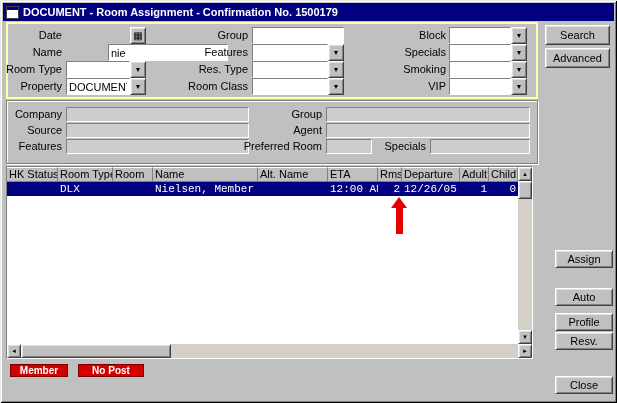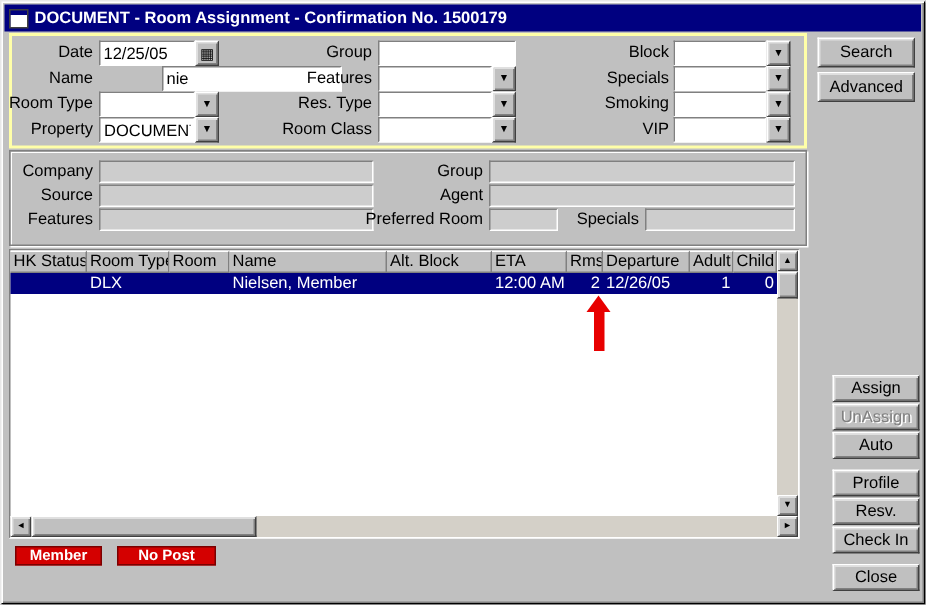--- a/index.html
+++ b/index.html
@@ -32,21 +32,21 @@
   .ypanel{position:absolute;left:6px;top:22px;width:532px;height:77px;box-sizing:border-box;
        border:2px solid #ffffa8;}
   .epanel{position:absolute;left:6px;top:100px;width:532px;height:64px;box-sizing:border-box;
        border:1px solid #808080;box-shadow:inset 1px 1px 0 #ffffff,1px 1px 0 #ffffff;}
   .grid{position:absolute;left:6px;top:166px;width:527px;height:193px;box-sizing:border-box;
        background:#fff;border:1px solid;border-color:#808080 #ffffff #ffffff #808080;}
   .ghead{position:absolute;left:0;top:0;height:15px;display:flex;align-items:center;}
   .hcell{box-sizing:border-box;background:#c0c0c0;border-right:1px solid #808080;
        border-top:1px solid #ffffff;border-bottom:1px solid #808080;padding-left:2px;
        line-height:13px;font-size:11px;overflow:hidden;white-space:nowrap;}
-  .grow{position:absolute;left:0;top:15px;height:14px;display:flex;background:#000080;color:#fff;}
+  .grow{position:absolute;left:0;top:15px;height:14px;display:flex;background:#000080;color:#fff;font-family:Liberation Mono, monospace;}
   .rcell{box-sizing:border-box;line-height:14px;padding:0 2px;overflow:hidden;white-space:nowrap;}
   .num{text-align:right;}
   .sb{position:absolute;background:#d4d0c8;}
   .sbtn{position:absolute;box-sizing:border-box;width:14px;height:14px;background:#c0c0c0;
        border:1px solid;border-color:#ffffff #404040 #404040 #ffffff;
        box-shadow:inset 1px 1px 0 #dfdfdf, inset -1px -1px 0 #808080;
        display:flex;align-items:center;justify-content:center;font-size:6px;cursor:pointer;}
   .sthumb{position:absolute;box-sizing:border-box;background:#c0c0c0;
        border:1px solid;border-color:#ffffff #404040 #404040 #ffffff;
        box-shadow:inset 1px 1px 0 #dfdfdf, inset -1px -1px 0 #808080;cursor:pointer;}
@@ -63,21 +63,20 @@
 <div class="window">
 
   <div class="titlebar">
     <span class="titleicon"></span>
     <span>DOCUMENT - Room Assignment - Confirmation No. 1500179</span>
   </div>
 
   <div class="ypanel"></div>
 
   <div class="lbl" style="left:8px;top:27px;width:54px">Date</div>
-  <input class="field" style="left: 66px; top: 27px; width: 64px;" value="12/25/05">
   <div class="btn calbtn" style="left:130px;top:27px">
       <span>▦</span>
     </div>
   <div class="lbl" style="left:190px;top:27px;width:58px">Group</div>
   <input class="field" style="left: 252px; top: 27px; width: 92px;" value="">
   <div class="lbl" style="left:386px;top:27px;width:60px">Block</div>
   <input class="field" style="left: 449px; top: 27px; width: 62px;" value="">
   <div class="btn lov" style="left:511px;top:27px">
       <span>▼</span>
     </div>
@@ -145,21 +144,21 @@
   <div class="fieldg" style="left:326px;top:139px;width:46px"></div>
   <div class="lbl lbl15" style="left:376px;top:139px;width:50px">Specials</div>
   <div class="fieldg" style="left:430px;top:139px;width:100px"></div>
 
   <div class="grid">
     <div class="ghead">
       <div class="hcell" style="width:51px">HK Status</div>
       <div class="hcell" style="width:55px">Room Type</div>
       <div class="hcell" style="width:40px">Room</div>
       <div class="hcell" style="width:105px">Name</div>
-      <div class="hcell" style="width:70px">Alt. Block</div>
+      <div class="hcell" style="width:70px">Alt. Name</div>
       <div class="hcell" style="width:50px">ETA</div>
       <div class="hcell" style="width:24px">Rms</div>
       <div class="hcell" style="width:58px">Departure</div>
       <div class="hcell" style="width:29px">Adult</div>
       <div class="hcell" style="width:29px">Child</div>
     </div>
 
     <div class="grow">
       <div class="rcell" style="width:51px"></div>
       <div class="rcell" style="width:55px">DLX</div>
@@ -192,20 +191,18 @@
       </div>
   </div>
 
   <div class="ahead" style="left:391px;top:197px"></div>
   <div class="ashaft" style="left:396px;top:207px;width:7px;height:27px"></div>
 
   <div class="lamp" style="left:10px;top:364px;width:58px;height:13px">Member</div>
   <div class="lamp" style="left:78px;top:364px;width:66px;height:13px">No Post</div>
 
   <div class="btn" style="left:555px;top:250px;width:58px;height:18px">Assign</div>
-  <div class="btn disabled" style="left:555px;top:269px;width:58px;height:18px">UnAssign</div>
   <div class="btn" style="left:555px;top:288px;width:58px;height:18px">Auto</div>
   <div class="btn" style="left:555px;top:332px;width:58px;height:18px">Resv.</div>
   <div class="btn" style="left:555px;top:313px;width:58px;height:18px">Profile</div>
-  <div class="btn" style="left:555px;top:351px;width:58px;height:18px">Check In</div>
   <div class="btn" style="left:555px;top:376px;width:58px;height:18px">Close</div>
 
 </div>
 
 </body></html>

